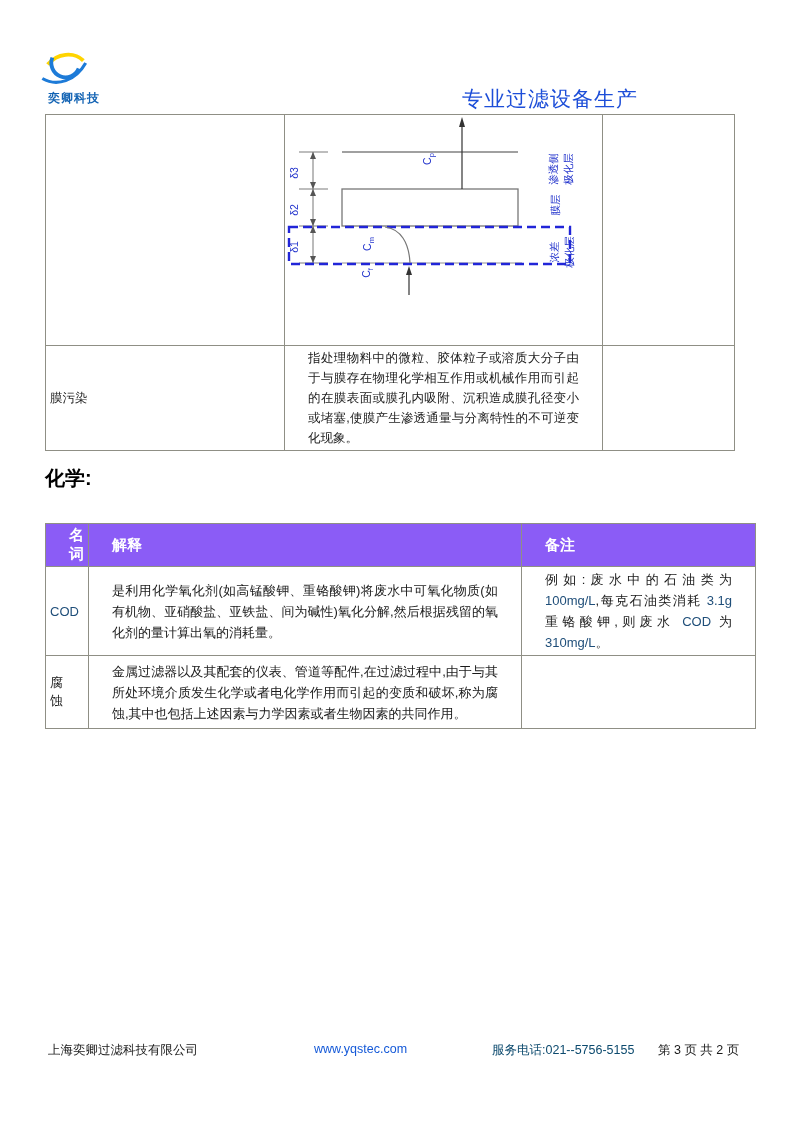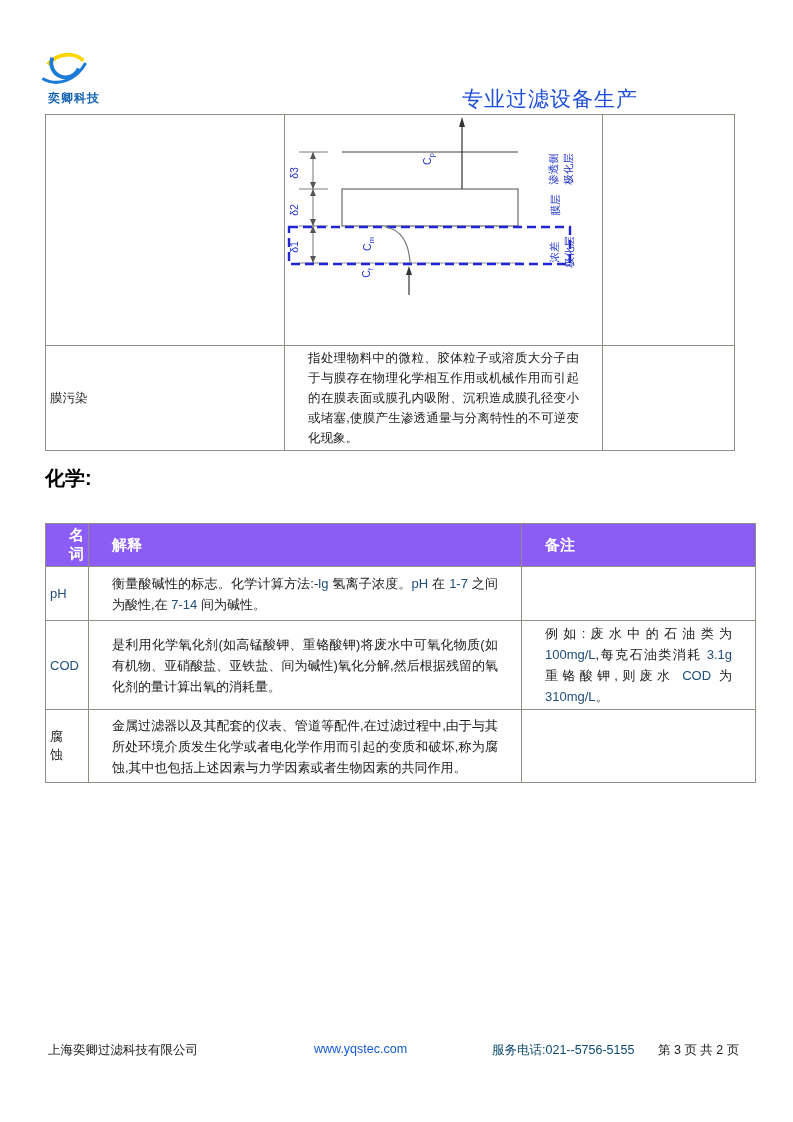--- a/index.html
+++ b/index.html
@@ -126,25 +126,20 @@
         <col style="width:43px">
         <col style="width:433px">
         <col style="width:234px">
       </colgroup>
     <tbody>
       <tr class="hdr" style="height:27px;">
         <td>名词</td>
         <td>解释</td>
         <td>备注</td>
       </tr>
-      <tr style="height:54px;">
-        <td class="term latin-tint"><span class="lat">pH</span></td>
-        <td class="expl latin-tint">衡量酸碱性的标志。化学计算方法:-<span class="lat">lg</span> 氢离子浓度。<span class="lat">pH</span> 在 <span class="lat">1-7</span> 之间为酸性,在 <span class="lat">7-14</span> 间为碱性。</td>
-        <td class="latin-tint"></td>
-      </tr>
       <tr style="height:82px;">
         <td class="term latin-tint"><span class="lat">COD</span></td>
         <td class="expl latin-tint">是利用化学氧化剂(如高锰酸钾、重铬酸钾)将废水中可氧化物质(如有机物、亚硝酸盐、亚铁盐、间为碱性)氧化分解,然后根据残留的氧化剂的量计算出氧的消耗量。</td>
         <td class="expl latin-tint">例如:废水中的石油类为 <span class="lat">100mg/L</span>,每克石油类消耗 <span class="lat">3.1g</span> 重铬酸钾,则废水 <span class="lat">COD</span> 为 <span class="lat">310mg/L</span>。</td>
       </tr>
       <tr style="height:73px;">
         <td class="term latin-tint">腐蚀</td>
         <td class="expl latin-tint">金属过滤器以及其配套的仪表、管道等配件,在过滤过程中,由于与其所处环境介质发生化学或者电化学作用而引起的变质和破坏,称为腐蚀,其中也包括上述因素与力学因素或者生物因素的共同作用。</td>
         <td class="latin-tint"></td>
       </tr>

